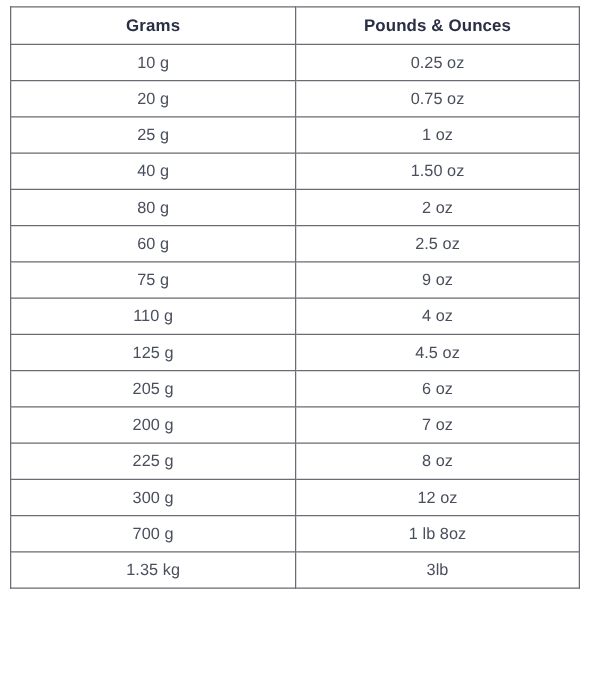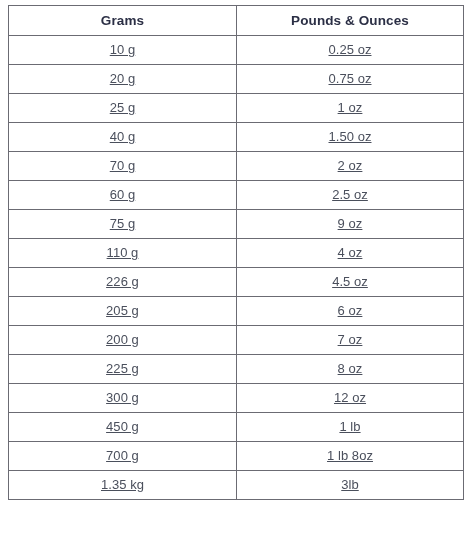--- a/index.html
+++ b/index.html
@@ -57,21 +57,20 @@
     font-weight: bold;
     color: #2b2f45;
     letter-spacing: 0.1px;
   }
 
   .conversion-table tbody td {
     font-size: 13px;
     font-weight: normal;
     color: #4a4f5c;
     letter-spacing: 0.05px;
-    text-decoration: underline;
   }
 </style>
 </head>
 <body>
 
 <div class="page">
 
   <table class="conversion-table">
     <colgroup>
       <col class="col-grams">
@@ -94,60 +93,56 @@
         </tr>
         <tr>
           <td>25 g</td>
           <td>1 oz</td>
         </tr>
         <tr>
           <td>40 g</td>
           <td>1.50 oz</td>
         </tr>
         <tr>
-          <td>70 g</td>
+          <td>80 g</td>
           <td>2 oz</td>
         </tr>
         <tr>
           <td>60 g</td>
           <td>2.5 oz</td>
         </tr>
         <tr>
           <td>75 g</td>
           <td>9 oz</td>
         </tr>
         <tr>
           <td>110 g</td>
           <td>4 oz</td>
         </tr>
         <tr>
-          <td>226 g</td>
+          <td>125 g</td>
           <td>4.5 oz</td>
         </tr>
         <tr>
           <td>205 g</td>
           <td>6 oz</td>
         </tr>
         <tr>
           <td>200 g</td>
           <td>7 oz</td>
         </tr>
         <tr>
           <td>225 g</td>
           <td>8 oz</td>
         </tr>
         <tr>
           <td>300 g</td>
           <td>12 oz</td>
         </tr>
         <tr>
-          <td>450 g</td>
-          <td>1 lb</td>
-        </tr>
-        <tr>
           <td>700 g</td>
           <td>1 lb 8oz</td>
         </tr>
         <tr>
           <td>1.35 kg</td>
           <td>3lb</td>
         </tr>
       </tbody>
   </table>
 

